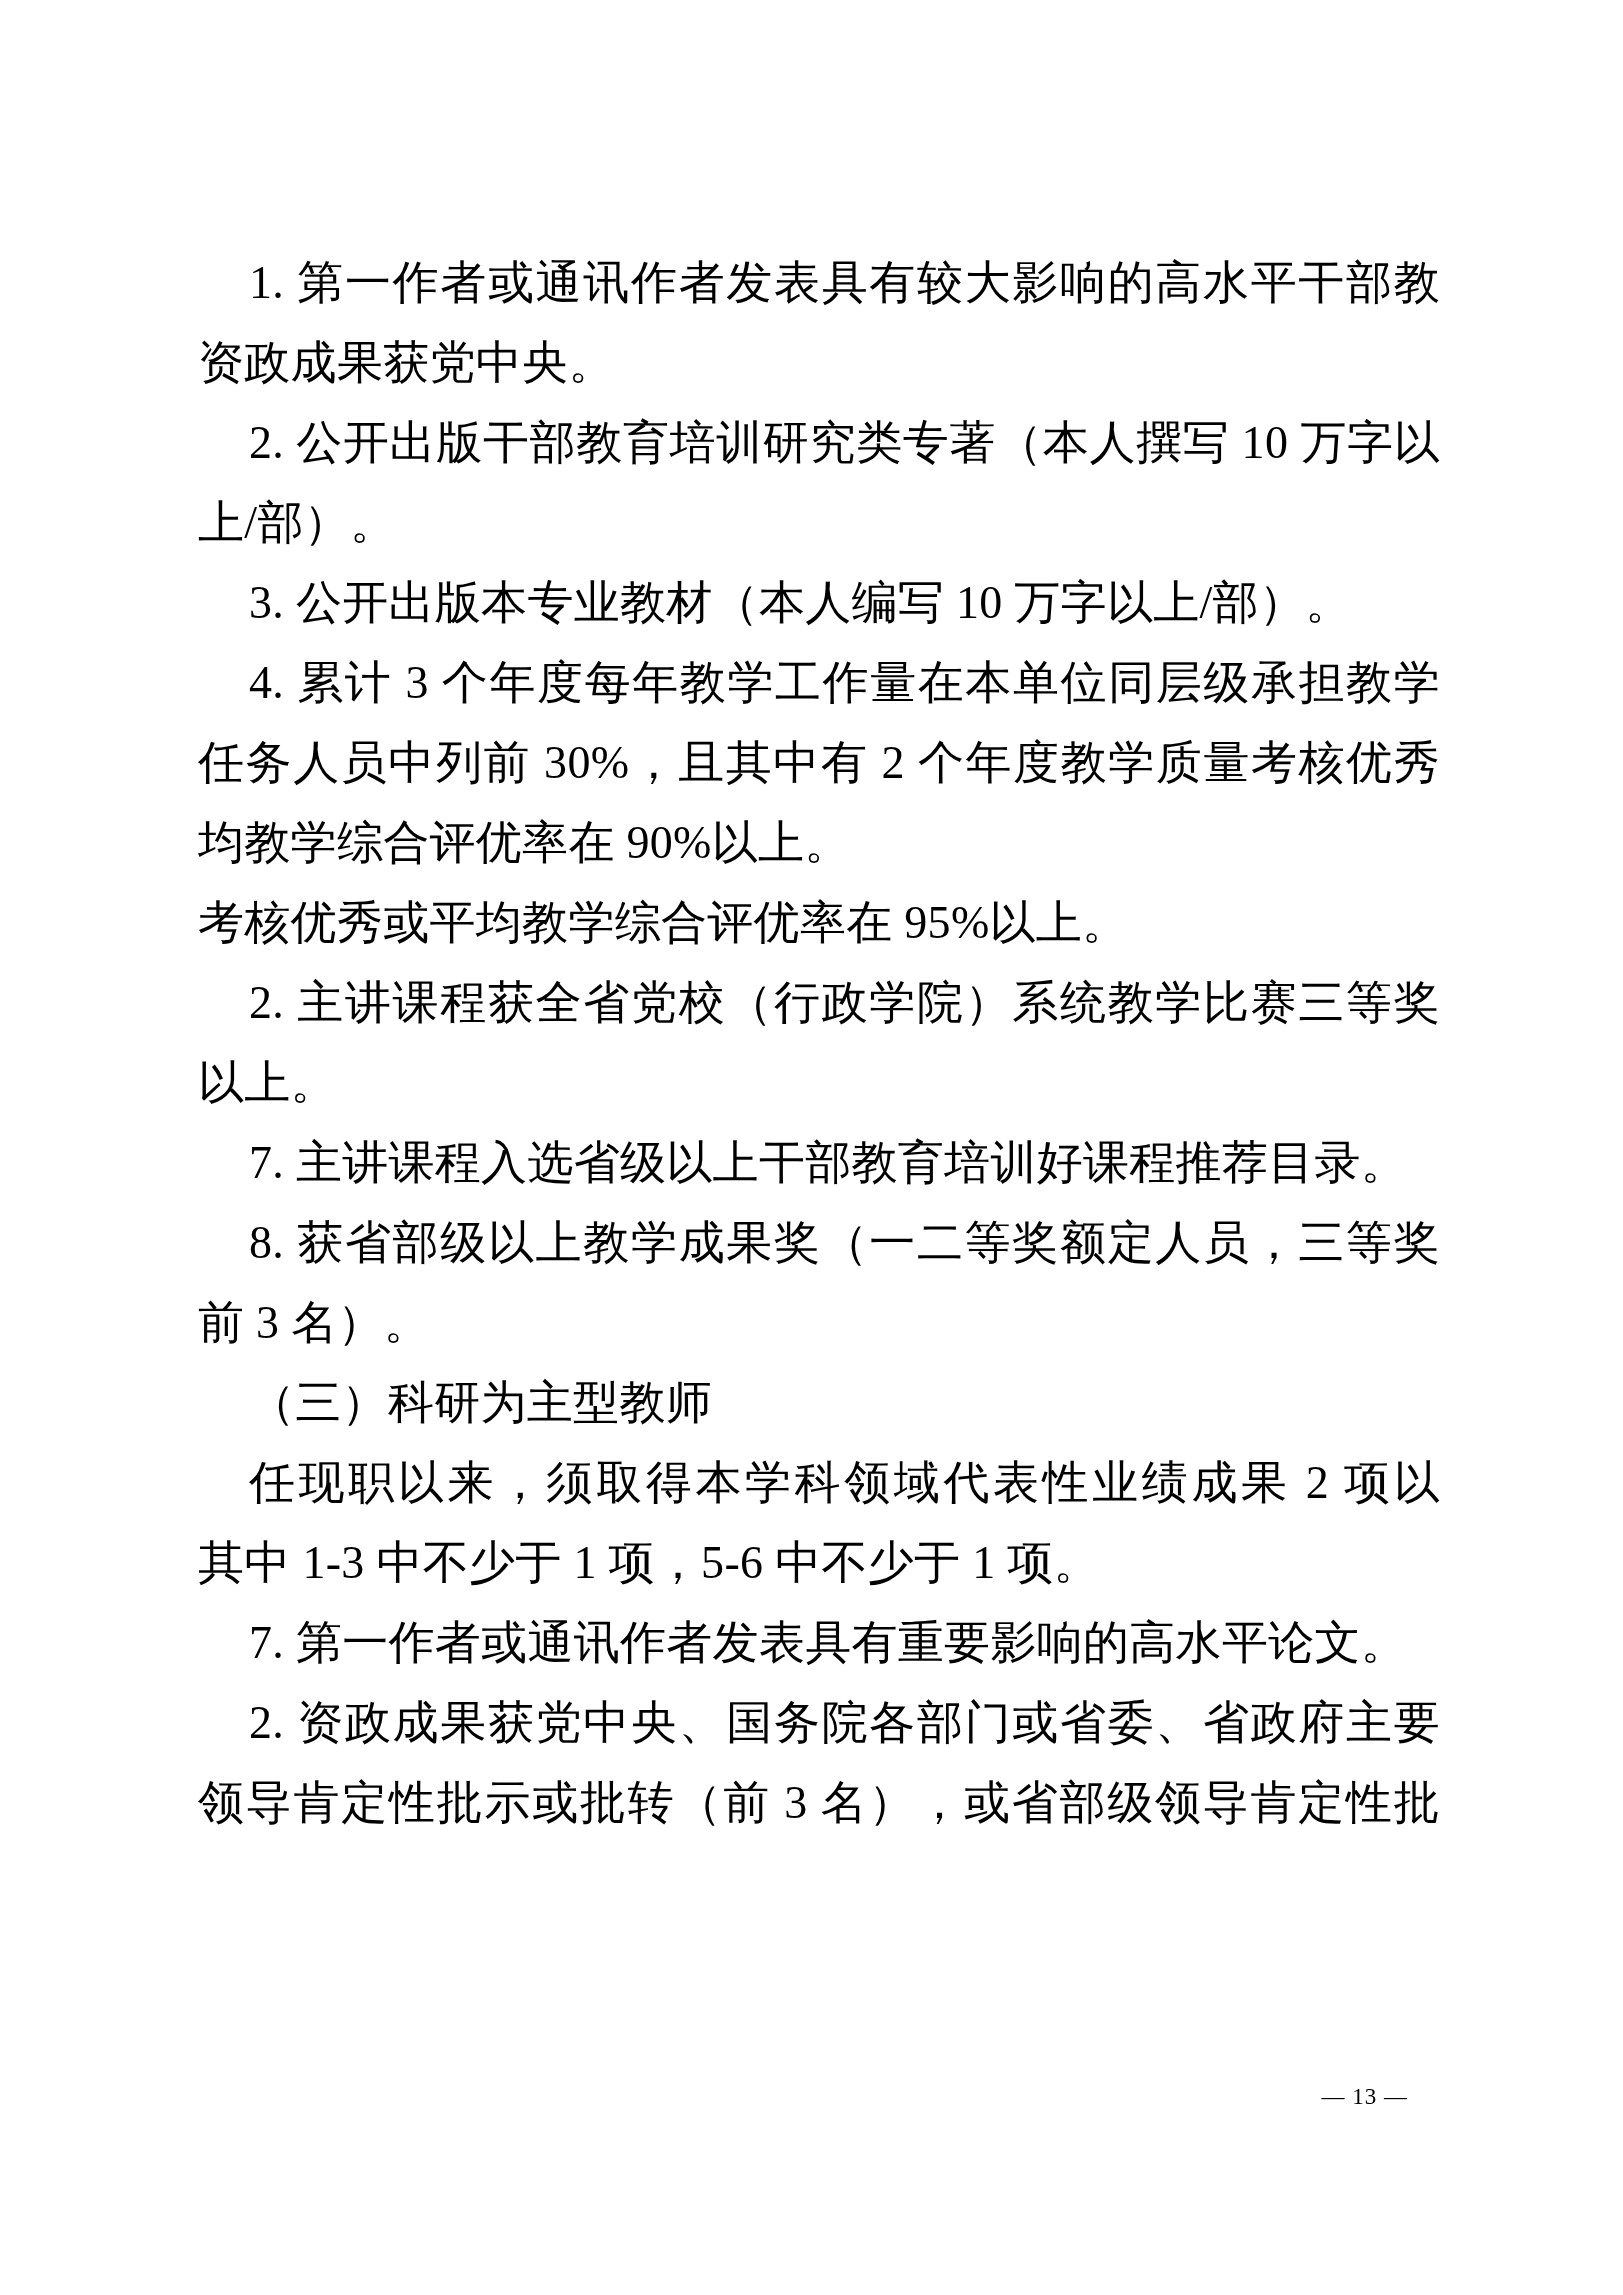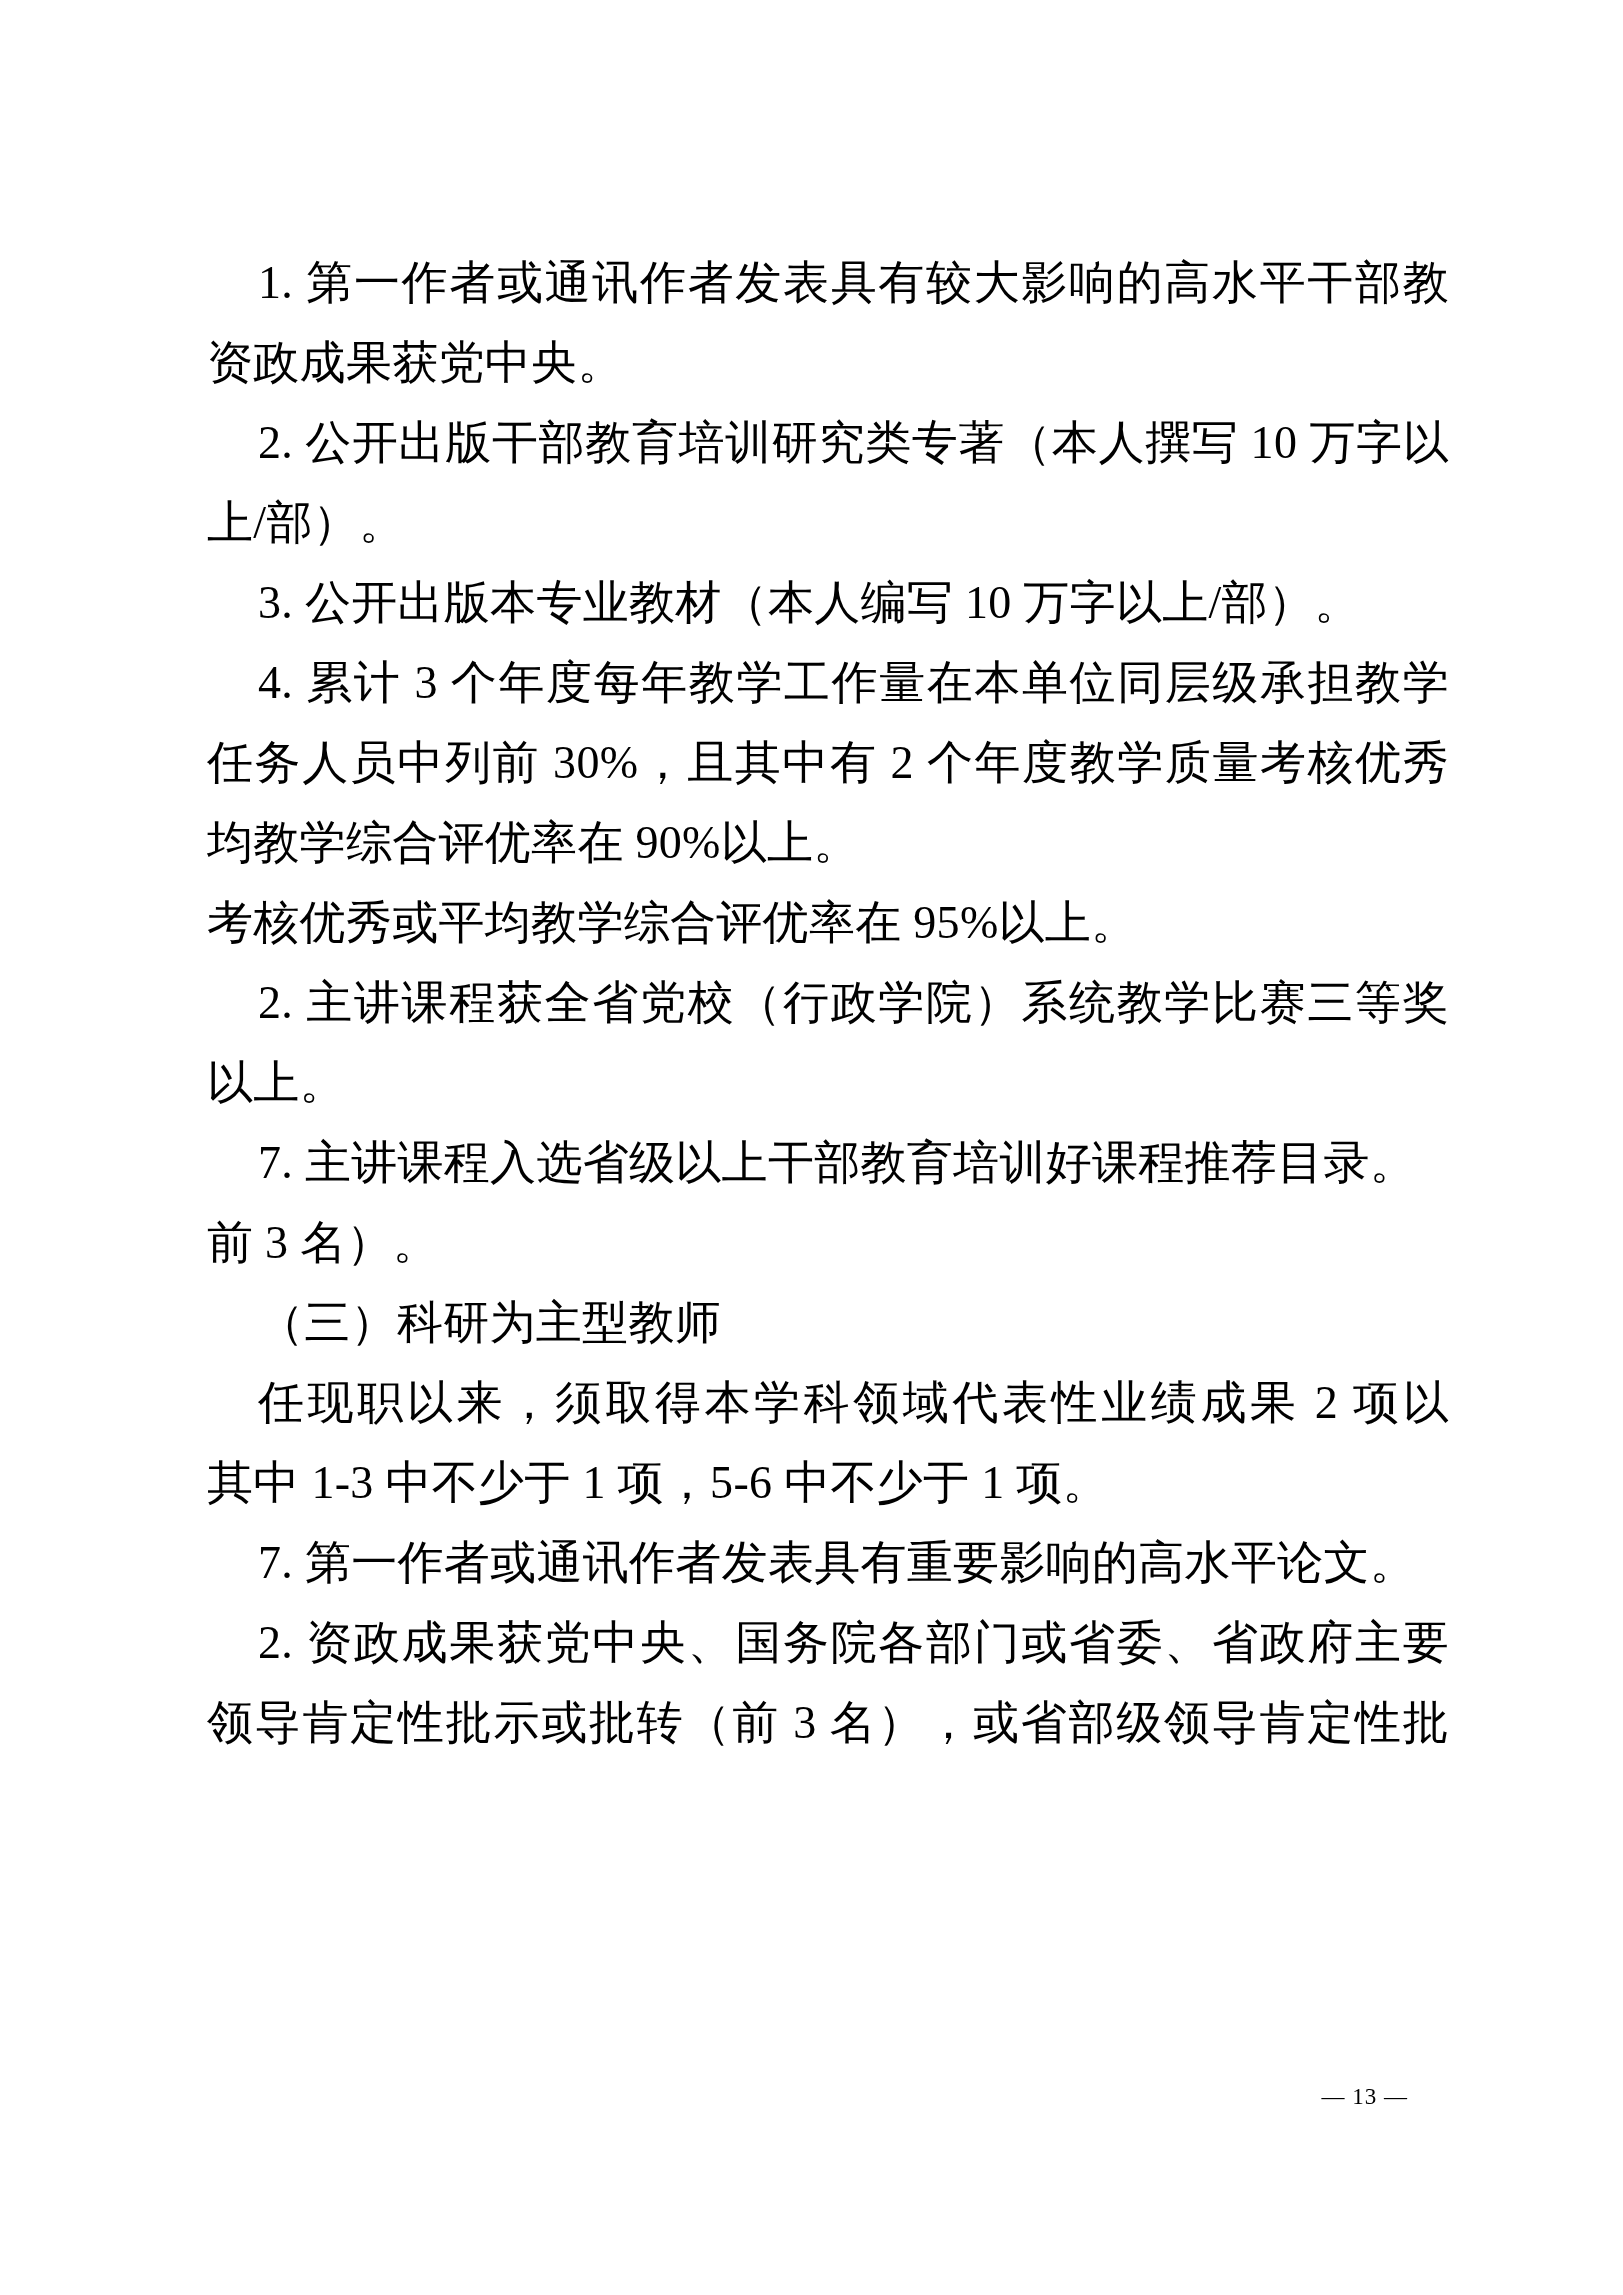--- a/index.html
+++ b/index.html
@@ -11,21 +11,21 @@
     position: relative;
     width: 1623px;
     height: 2295px;
     background: #ffffff;
     overflow: hidden;
     font-family: "Liberation Serif", "DejaVu Serif", serif;
     color: #000000;
   }
   .content {
     position: absolute;
-    left: 207px;
+    left: 198px;
     top: 243px;
     width: 1242px;
   }
   .line {
     font-size: 46px;
     line-height: 80px;
     height: 80px;
     overflow: hidden;
     text-align: justify;
     color: #000000;
@@ -62,20 +62,21 @@
       <div class="line indent fill">2. 公开出版干部教育培训研究类专著（本人撰写 10 万字以</div>
       <div class="line last">上/部）。</div>
       <div class="line indent last">3. 公开出版本专业教材（本人编写 10 万字以上/部）。</div>
       <div class="line indent fill">4. 累计 3 个年度每年教学工作量在本单位同层级承担教学</div>
       <div class="line fill">任务人员中列前 30%，且其中有 2 个年度教学质量考核优秀或平</div>
       <div class="line last">均教学综合评优率在 90%以上。</div>
       <div class="line last">考核优秀或平均教学综合评优率在 95%以上。</div>
       <div class="line indent fill">2. 主讲课程获全省党校（行政学院）系统教学比赛三等奖</div>
       <div class="line last">以上。</div>
       <div class="line indent last">7. 主讲课程入选省级以上干部教育培训好课程推荐目录。</div>
+      <div class="line indent fill">8. 获省部级以上教学成果奖（一二等奖额定人员，三等奖</div>
       <div class="line last">前 3 名）。</div>
       <div class="line indent last">（三）科研为主型教师</div>
       <div class="line indent fill">任现职以来，须取得本学科领域代表性业绩成果 2 项以上，</div>
       <div class="line last">其中 1-3 中不少于 1 项，5-6 中不少于 1 项。</div>
       <div class="line indent last">7. 第一作者或通讯作者发表具有重要影响的高水平论文。</div>
       <div class="line indent fill">2. 资政成果获党中央、国务院各部门或省委、省政府主要</div>
       <div class="line fill">领导肯定性批示或批转（前 3 名），或省部级领导肯定性批示或</div>
     </main>
   <div class="page-number">— 13 —</div>
 </div>

